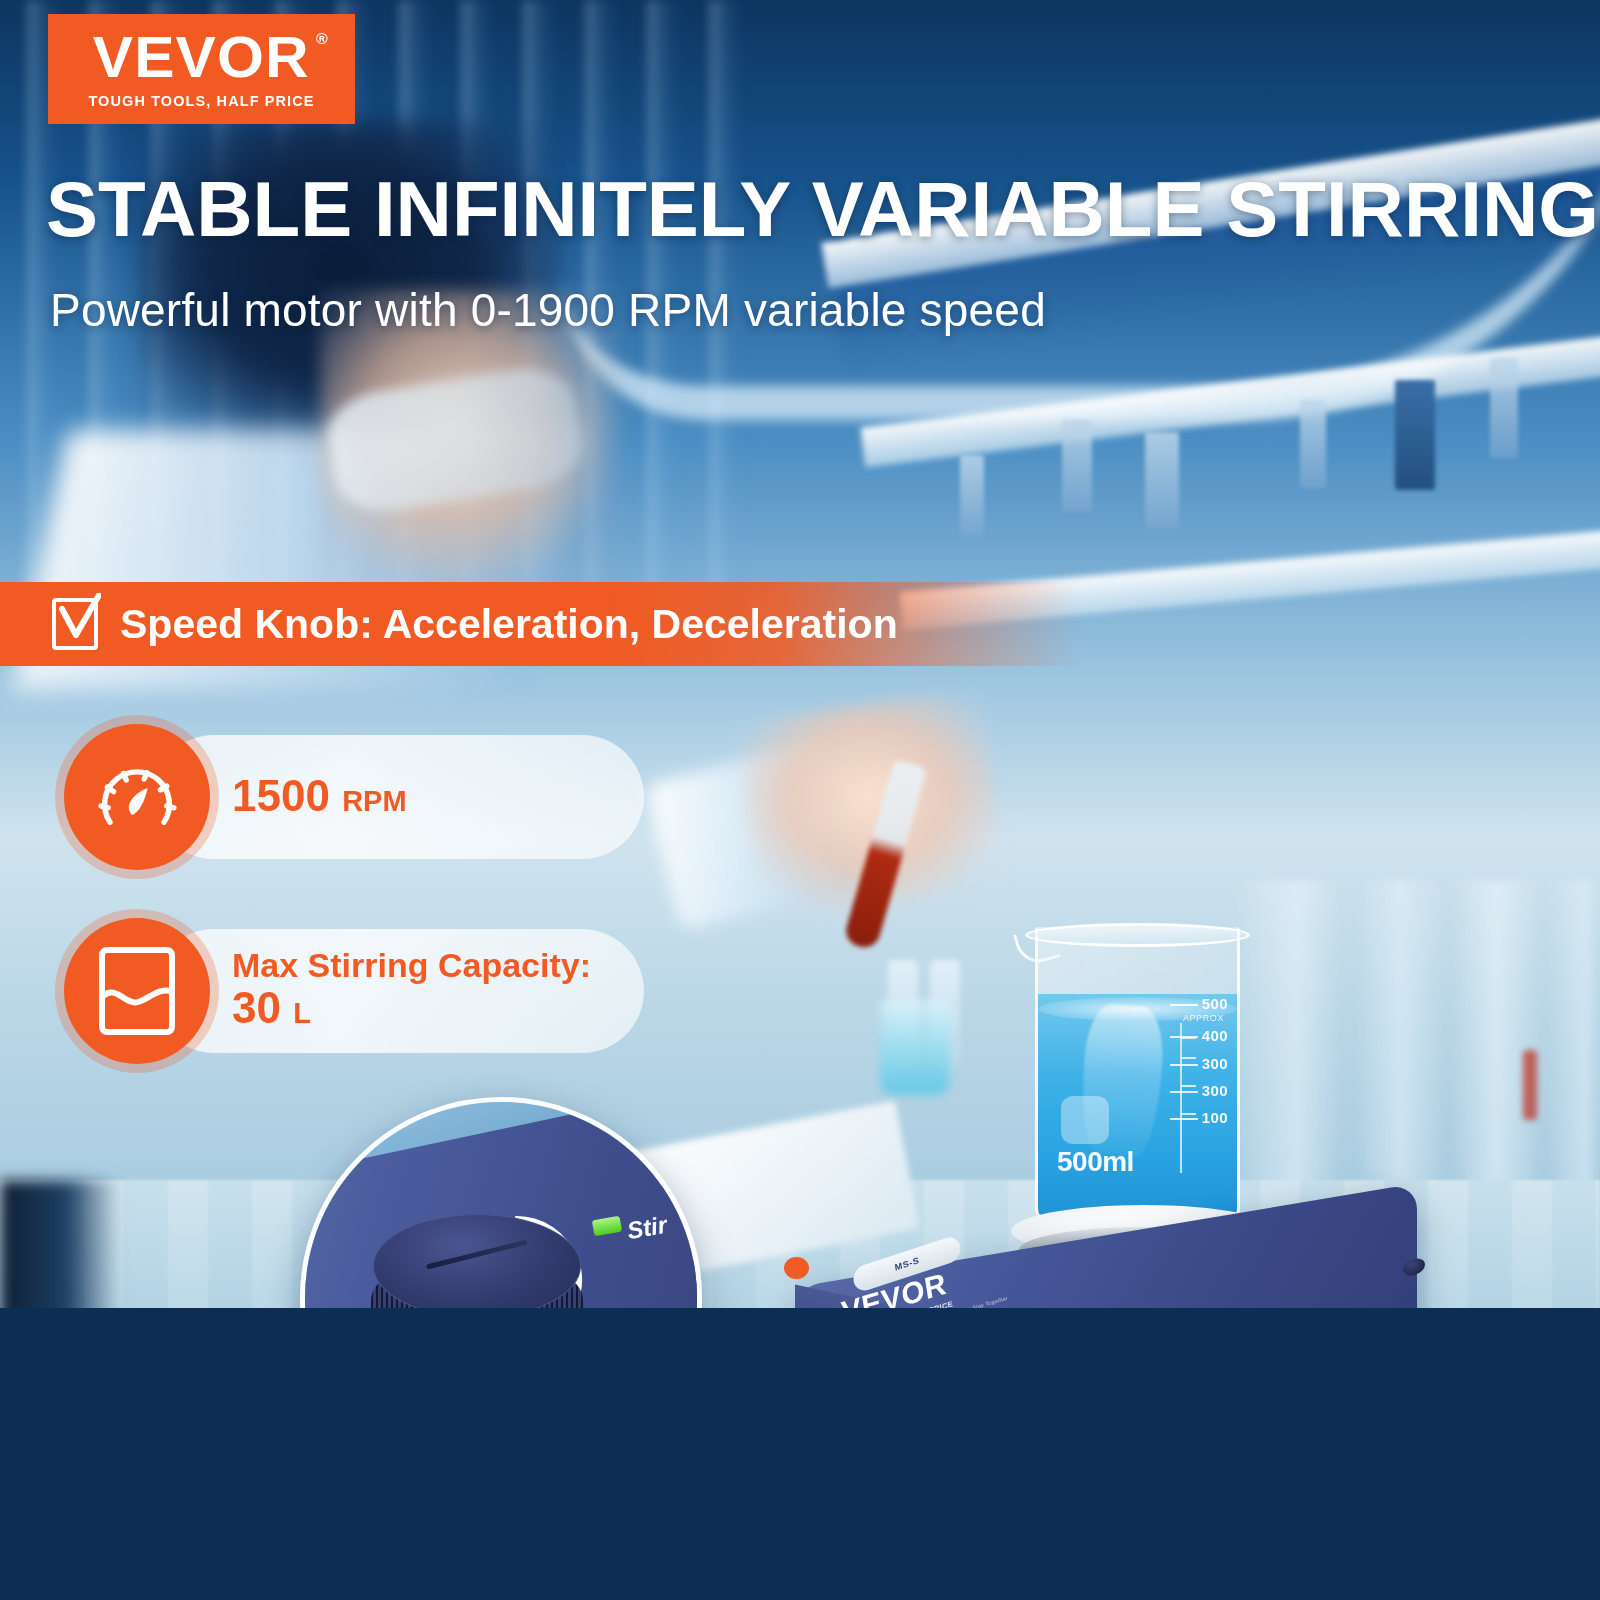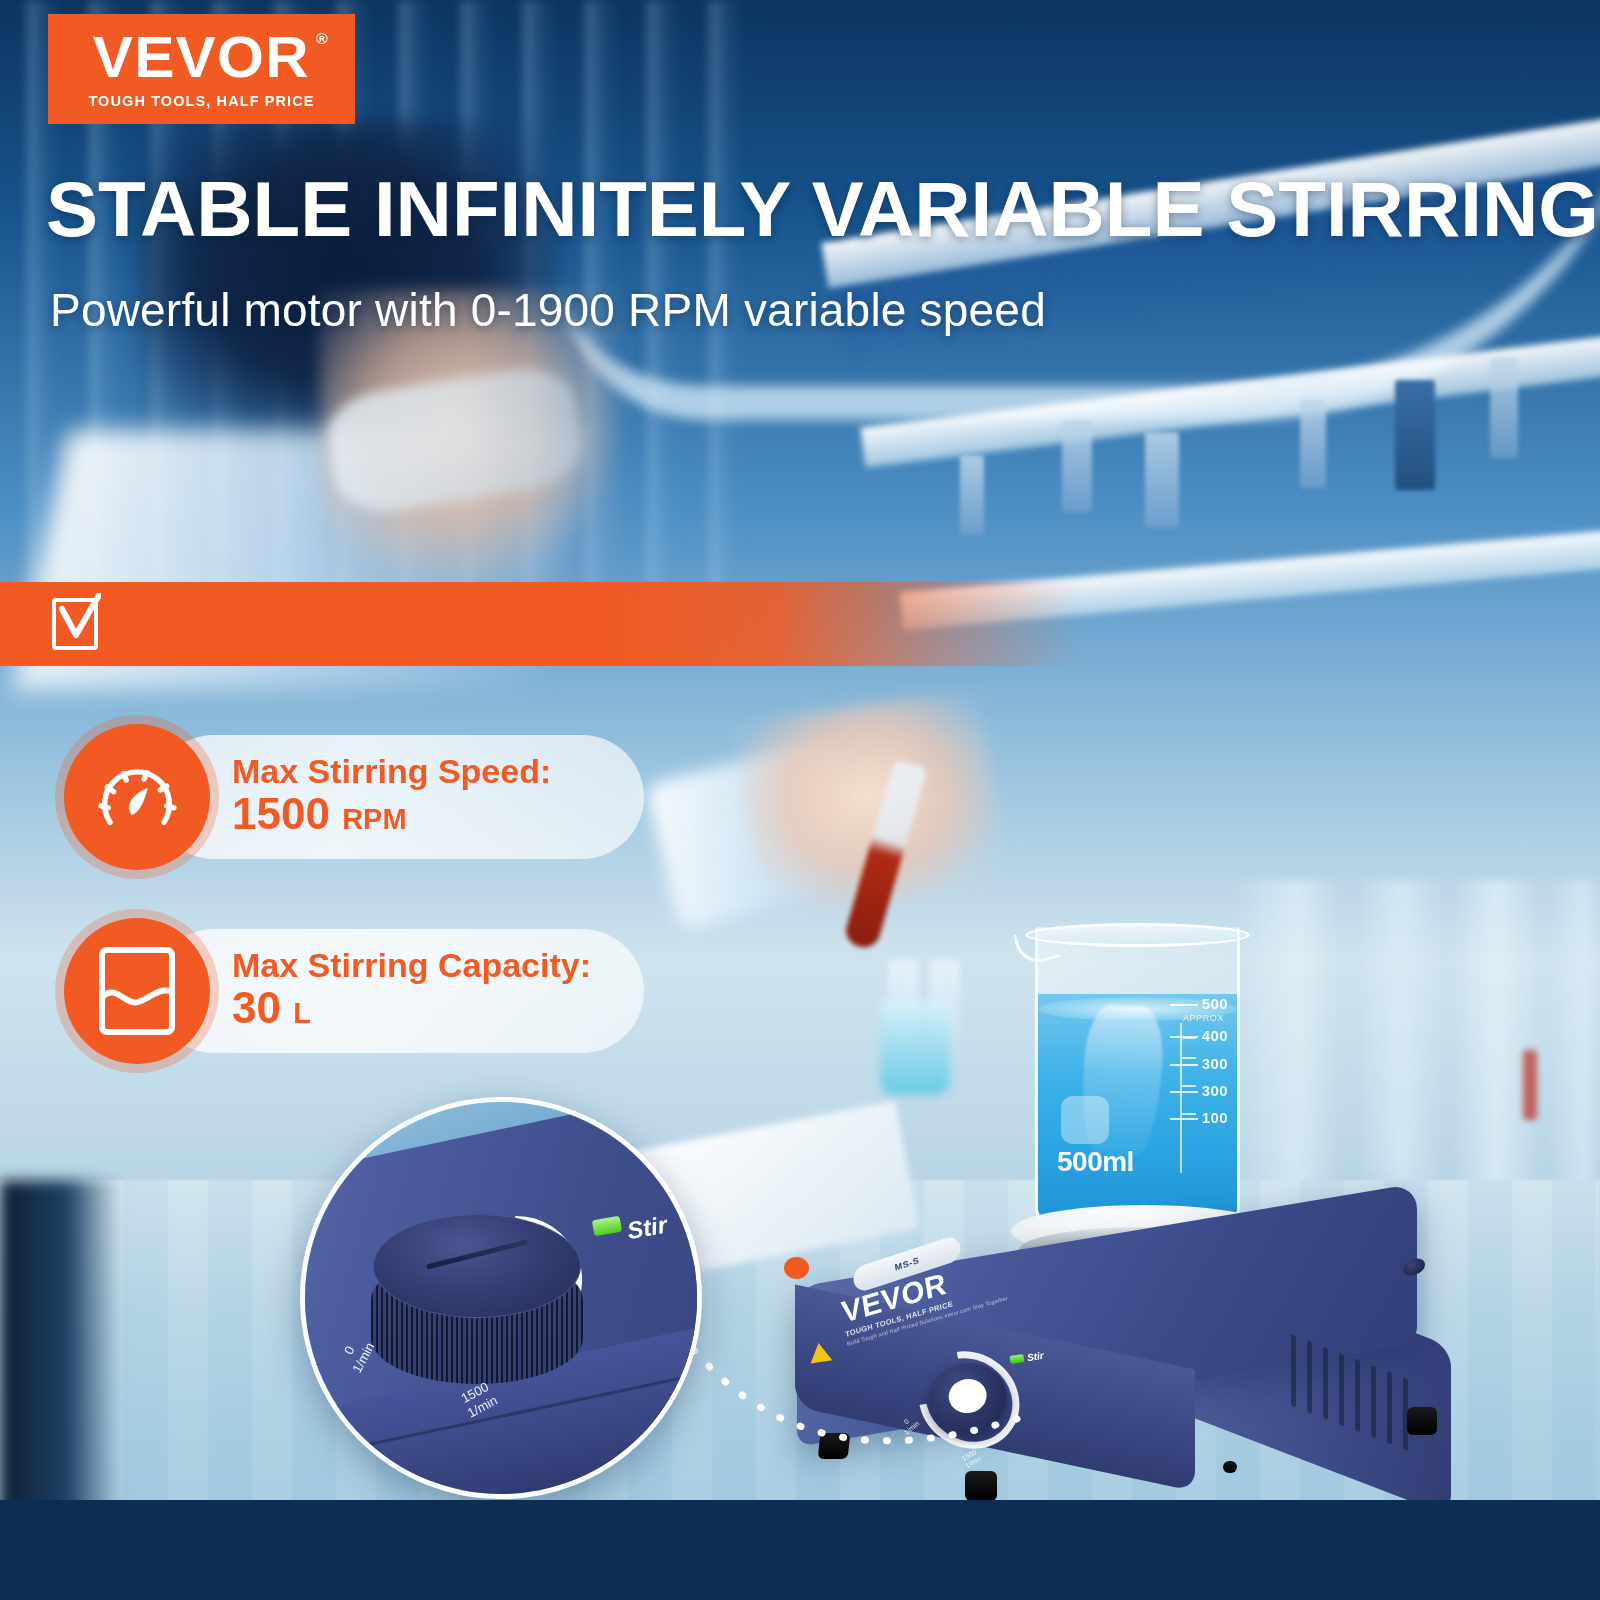--- a/index.html
+++ b/index.html
@@ -3,21 +3,21 @@
 <meta charset="utf-8">
 <style>
   * { margin:0; padding:0; box-sizing:border-box; }
   html,body { width:1600px; height:1600px; }
   body {
     font-family:"Liberation Sans", sans-serif;
     overflow:hidden;
     position:relative;
     background:#0b2e52;
   }
-  .stage { position:absolute; inset:0; width:1600px; height:1500px; overflow:hidden; }
+  .stage { position:absolute; inset:0; width:1600px; height:1308px; overflow:hidden; }
 
   
   .bg { position:absolute; inset:0; }
   .bg-base {
     position:absolute; inset:0;
     background:
       linear-gradient(180deg,#0d3560 0%,#17538c 14%,#4d8fc4 34%,#9ec6e0 52%,#cfe3ee 64%,#b9d6e6 78%,#9fc6dc 100%);
   }
   
   .bg-streaks {
@@ -467,34 +467,34 @@
   <div class="headline">STABLE INFINITELY VARIABLE STIRRING</div>
   <div class="subhead">Powerful motor with 0-1900 RPM variable speed</div>
 
   <div class="banner">
     <div class="chk">
       <div class="chk-box"></div>
       <svg class="chk-mark" viewBox="0 0 42 46">
         <path d="M3 16 L17 42 L40 2" fill="none" stroke="#ffffff" stroke-width="6" stroke-linecap="round" stroke-linejoin="round"></path>
       </svg>
     </div>
+    <div class="banner-text">Speed Knob: Acceleration, Deceleration</div>
   </div>
 
   <div class="pill-wrap pill-1">
     <div class="pill-badge">
       <svg width="90" height="90" viewBox="0 0 100 100">
         <g stroke="#ffffff" stroke-width="6" fill="none" stroke-linecap="round">
           <path d="M20 78 A36 36 0 1 1 80 78"></path>
           <path d="M18 62 L10 60 M24 44 L17 39 M38 31 L35 24 M58 30 L61 23 M76 42 L83 38 M83 60 L91 62"></path>
         </g>
         <path d="M42 66 C38 58 46 46 62 40 C58 56 52 68 44 70 Z" fill="#ffffff"></path>
       </svg>
     </div>
     <div class="pill-body">
-      <div class="pill-title">Max Stirring Speed:</div>
       <div class="pill-value">
         <span>1500</span>
         <span class="unit">RPM</span>
       </div>
     </div>
   </div>
 
   <div class="pill-wrap pill-2">
     <div class="pill-badge">
       <svg width="82" height="94" viewBox="0 0 82 94">

